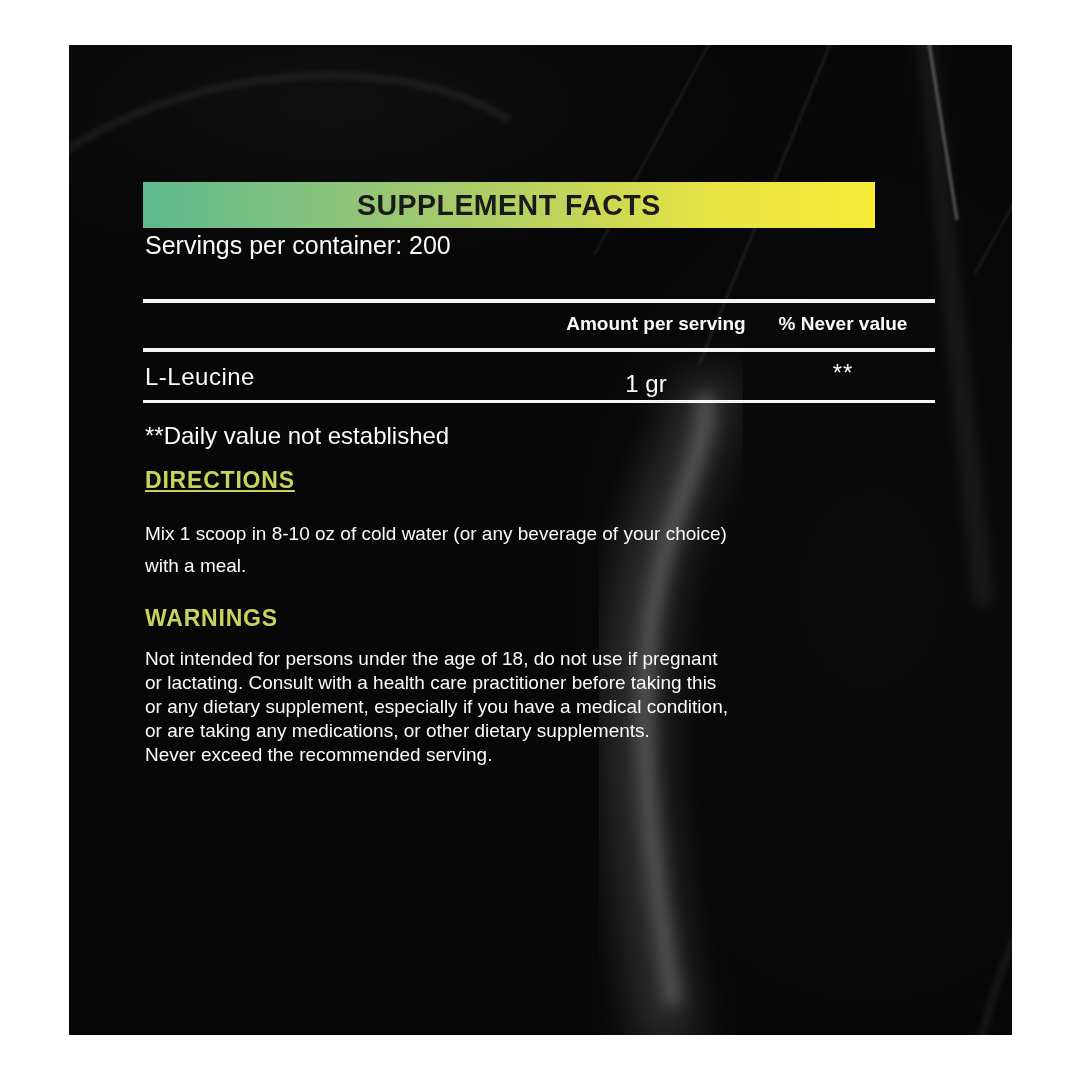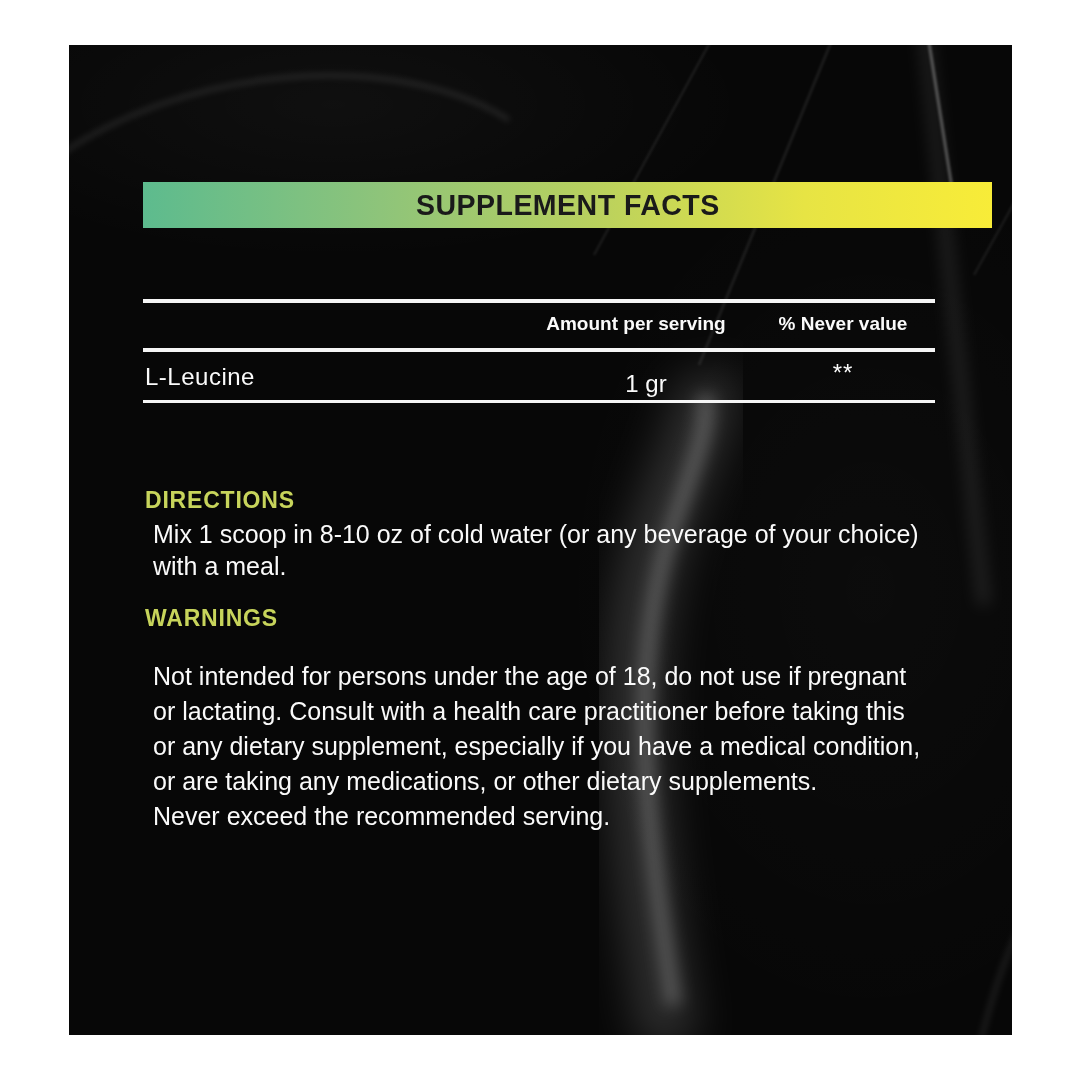--- a/index.html
+++ b/index.html
@@ -12,53 +12,53 @@
     background:
       radial-gradient(ellipse 700px 260px at 28% 6%, rgba(255,255,255,0.035), transparent 60%),
       radial-gradient(ellipse 500px 700px at 85% 55%, rgba(255,255,255,0.02), transparent 65%),
       #070707;
     overflow:hidden;
   }
   .texture{position:absolute;left:0;top:0;width:943px;height:990px;pointer-events:none;}
   .content{position:absolute;left:74px;top:0;width:792px;height:990px;}
 
   .grad-bar{
-    position:absolute;left:0;top:137px;width:849px;height:46px;
+    position:absolute;left:0;top:137px;width:732px;height:46px;
     background:linear-gradient(90deg,#5dbb8e 0%,#8ec47a 28%,#b7d05f 52%,#e7e444 78%,#f8ec38 100%);
     display:flex;align-items:center;justify-content:center;
   }
   .grad-bar .title{
     font-size:30px;font-weight:bold;color:#1a1a1a;letter-spacing:0.5px;
     transform:scaleX(0.95);display:inline-block;white-space:nowrap;
   }
 
   .serving{position:absolute;left:2px;top:185px;color:#fafafa;font-size:25px;line-height:31px;}
 
   .rule{position:absolute;left:0;width:792px;background:#f5f5f5;}
   .rule-1{top:254px;height:4px;}
   .rule-2{top:303px;height:4px;}
   .rule-3{top:355px;height:3px;}
 
   .col-head{position:absolute;top:268px;font-size:19px;font-weight:bold;color:#fafafa;text-align:center;}
-  .col-amount{left:328px;width:330px;}
+  .col-amount{left:348px;width:330px;}
   .col-daily{left:600px;width:200px;}
 
   .row-name{position:absolute;left:2px;top:318px;font-size:24px;color:#fafafa;letter-spacing:0.5px;}
   .row-amount{position:absolute;left:338px;width:330px;top:318px;font-size:24px;color:#fafafa;text-align:center;margin-top:7px;}
   .row-daily{position:absolute;left:600px;width:200px;top:314px;font-size:24px;color:#fafafa;text-align:center;letter-spacing:1px;}
 
   .footnote{position:absolute;left:2px;top:377px;font-size:24px;color:#fafafa;}
 
   .sec-head{position:absolute;left:2px;font-size:23px;font-weight:bold;color:#c7d45b;letter-spacing:0.8px;}
-  .sec-head-directions{top:442px;}
+  .sec-head-directions{top:422px;text-decoration:underline;}
   .sec-head-warnings{top:560px;}
 
-  .sec-body{position:absolute;left:10px;font-size:25px;color:#fafafa;white-space:pre;}
+  .sec-body{position:absolute;left:2px;font-size:19px;color:#fafafa;white-space:pre;}
   .body-directions{top:473px;line-height:32px;}
-  .body-warnings{top:602px;line-height:35px;margin-top:12px;}
+  .body-warnings{top:602px;line-height:24px;}
   .disclaimer{position:absolute;left:2px;top:770px;font-size:23px;color:#fafafa;line-height:28px;white-space:pre;}
 </style>
 </head>
 <body>
 
 <div class="panel">
 
   <svg class="texture" viewBox="0 0 943 990" xmlns="http://www.w3.org/2000/svg">
     <defs>
       <filter id="b22" x="-50%" y="-50%" width="200%" height="200%">
@@ -85,37 +85,39 @@
     <path d="M 912,995 C 935,905 955,865 990,830" stroke="#ffffff" stroke-width="5" fill="none" opacity="0.09" filter="url(#b3)"></path>
   </svg>
 
   <div class="content">
 
     <div class="grad-bar">
       <span class="title">SUPPLEMENT FACTS</span>
     </div>
 
     <div class="serving">
+      <div>Servings per container: 200</div>
     </div>
 
     <div class="rule rule-1"></div>
 
     <div class="col-head col-amount">Amount per serving</div>
     <div class="col-head col-daily">% Never value</div>
 
     <div class="rule rule-2"></div>
 
     <div>
       <div class="row-name">L-Leucine</div>
       <div class="row-amount">1 gr</div>
       <div class="row-daily">**</div>
     </div>
 
     <div class="rule rule-3"></div>
 
+    <div class="footnote">**Daily value not established</div>
 
     <div class="sec-head sec-head-directions">DIRECTIONS</div>
     <div class="sec-body body-directions">Mix 1 scoop in 8-10 oz of cold water (or any beverage of your choice)
 with a meal.</div>
 
     <div class="sec-head sec-head-warnings">WARNINGS</div>
     <div class="sec-body body-warnings">Not intended for persons under the age of 18, do not use if pregnant
 or lactating. Consult with a health care practitioner before taking this
 or any dietary supplement, especially if you have a medical condition,
 or are taking any medications, or other dietary supplements.

